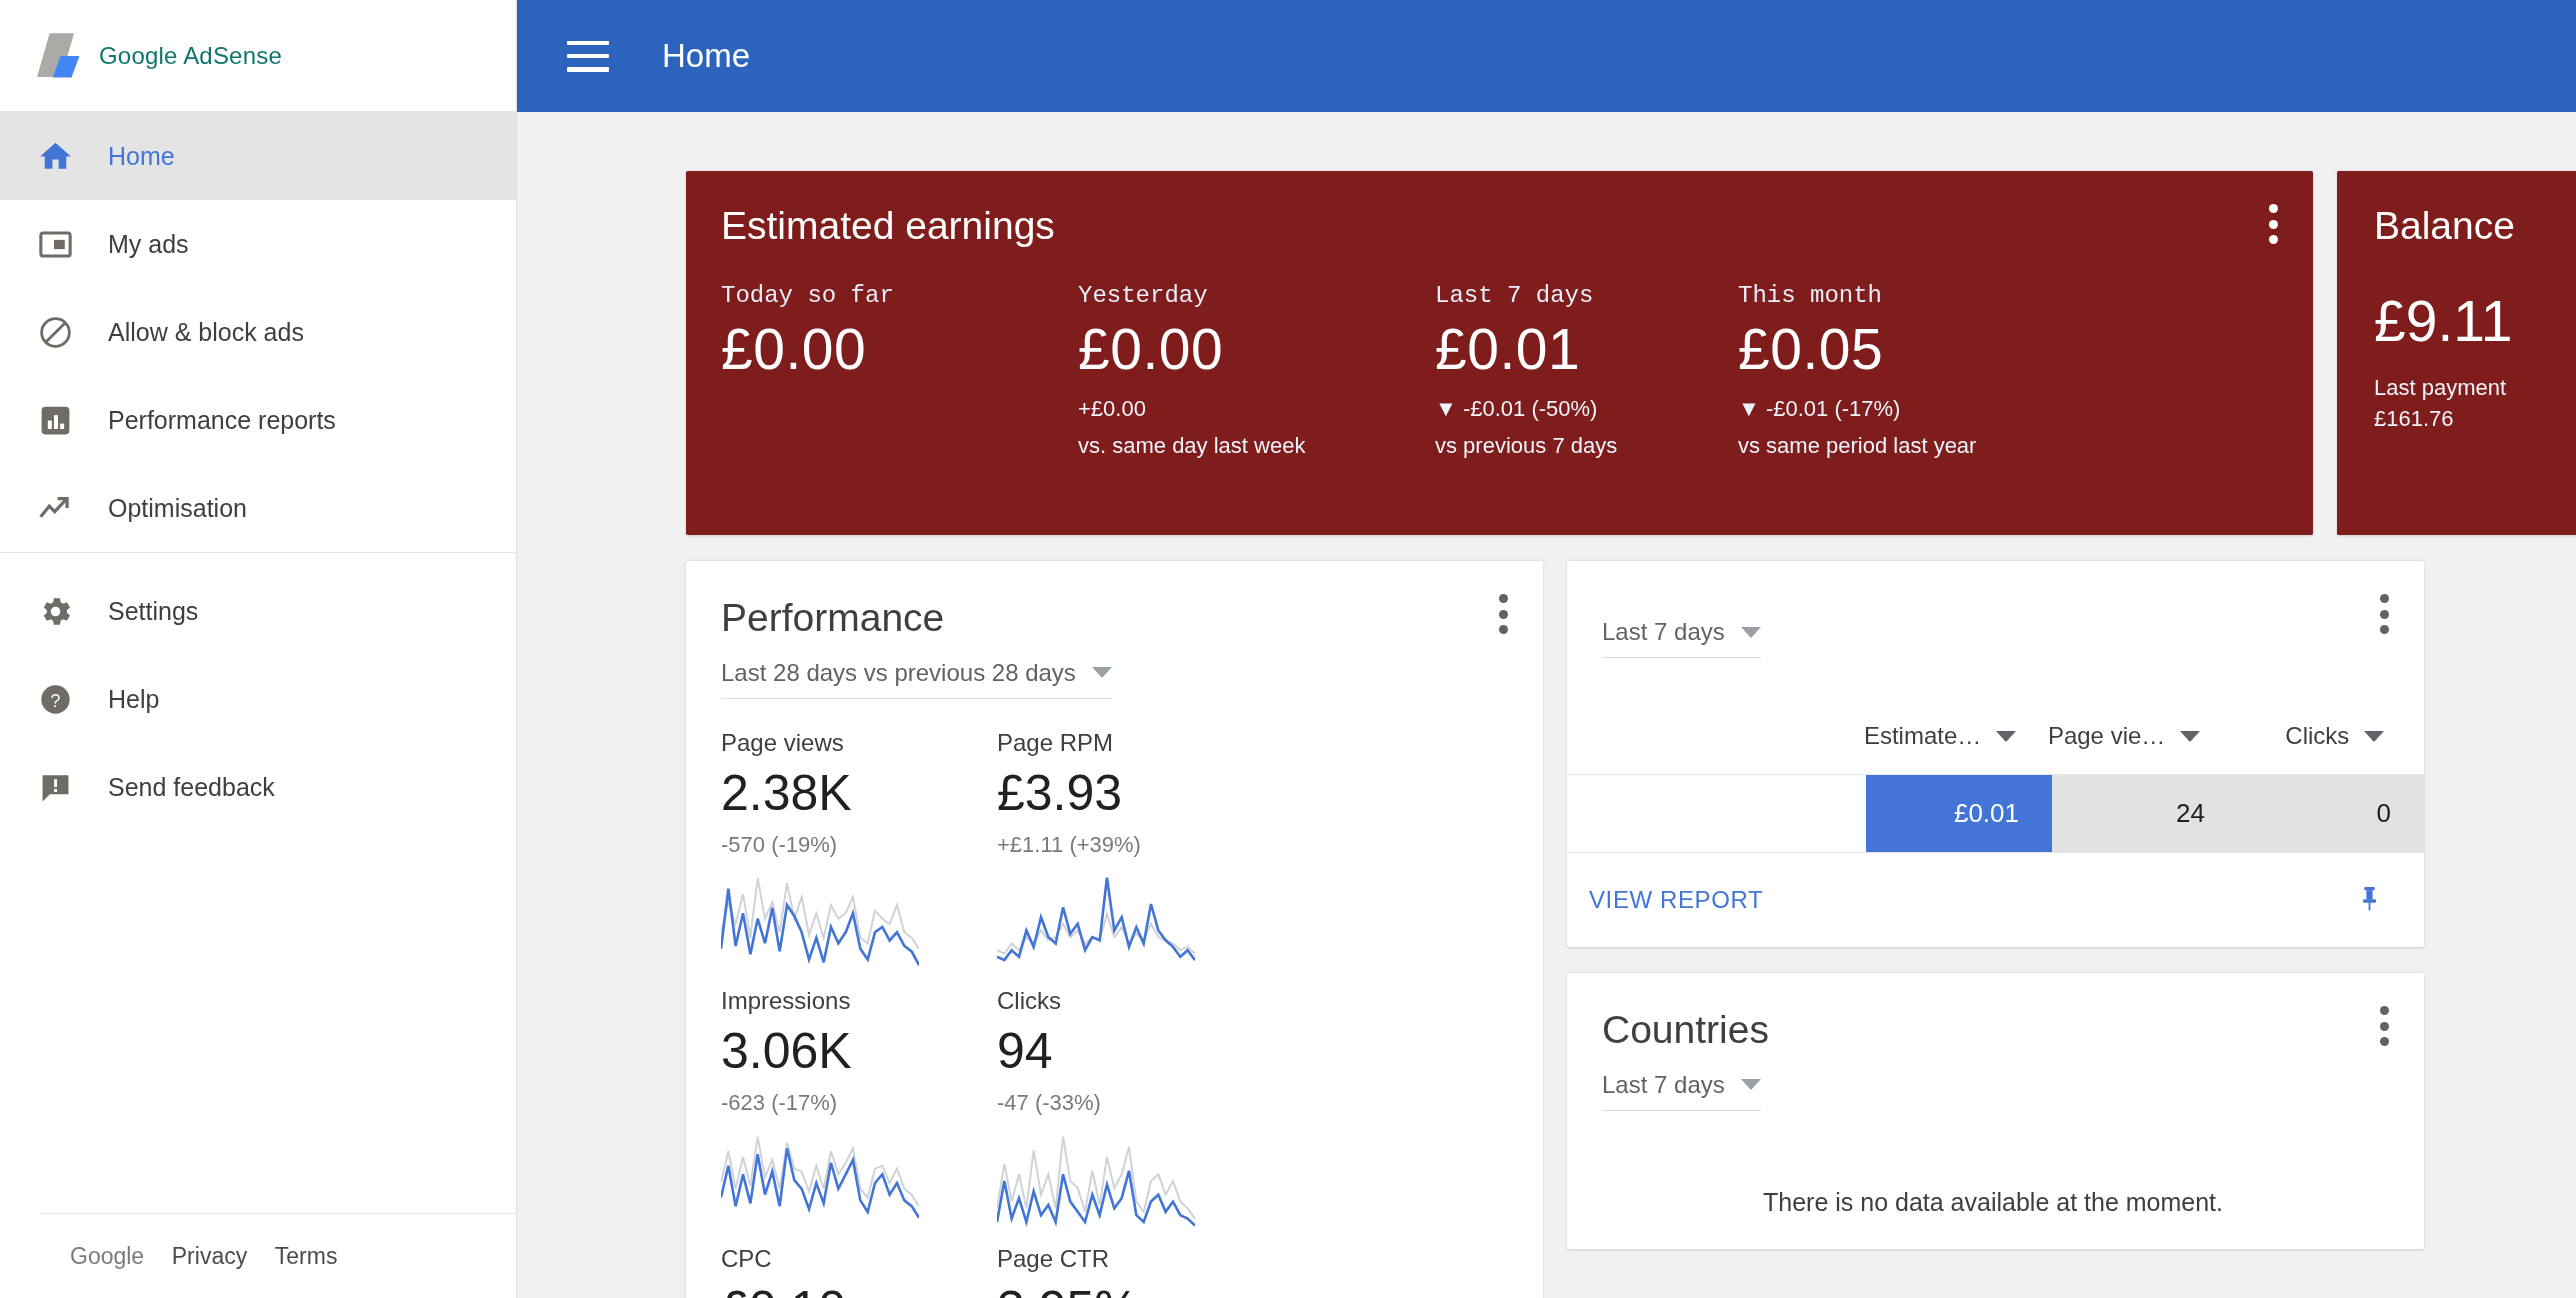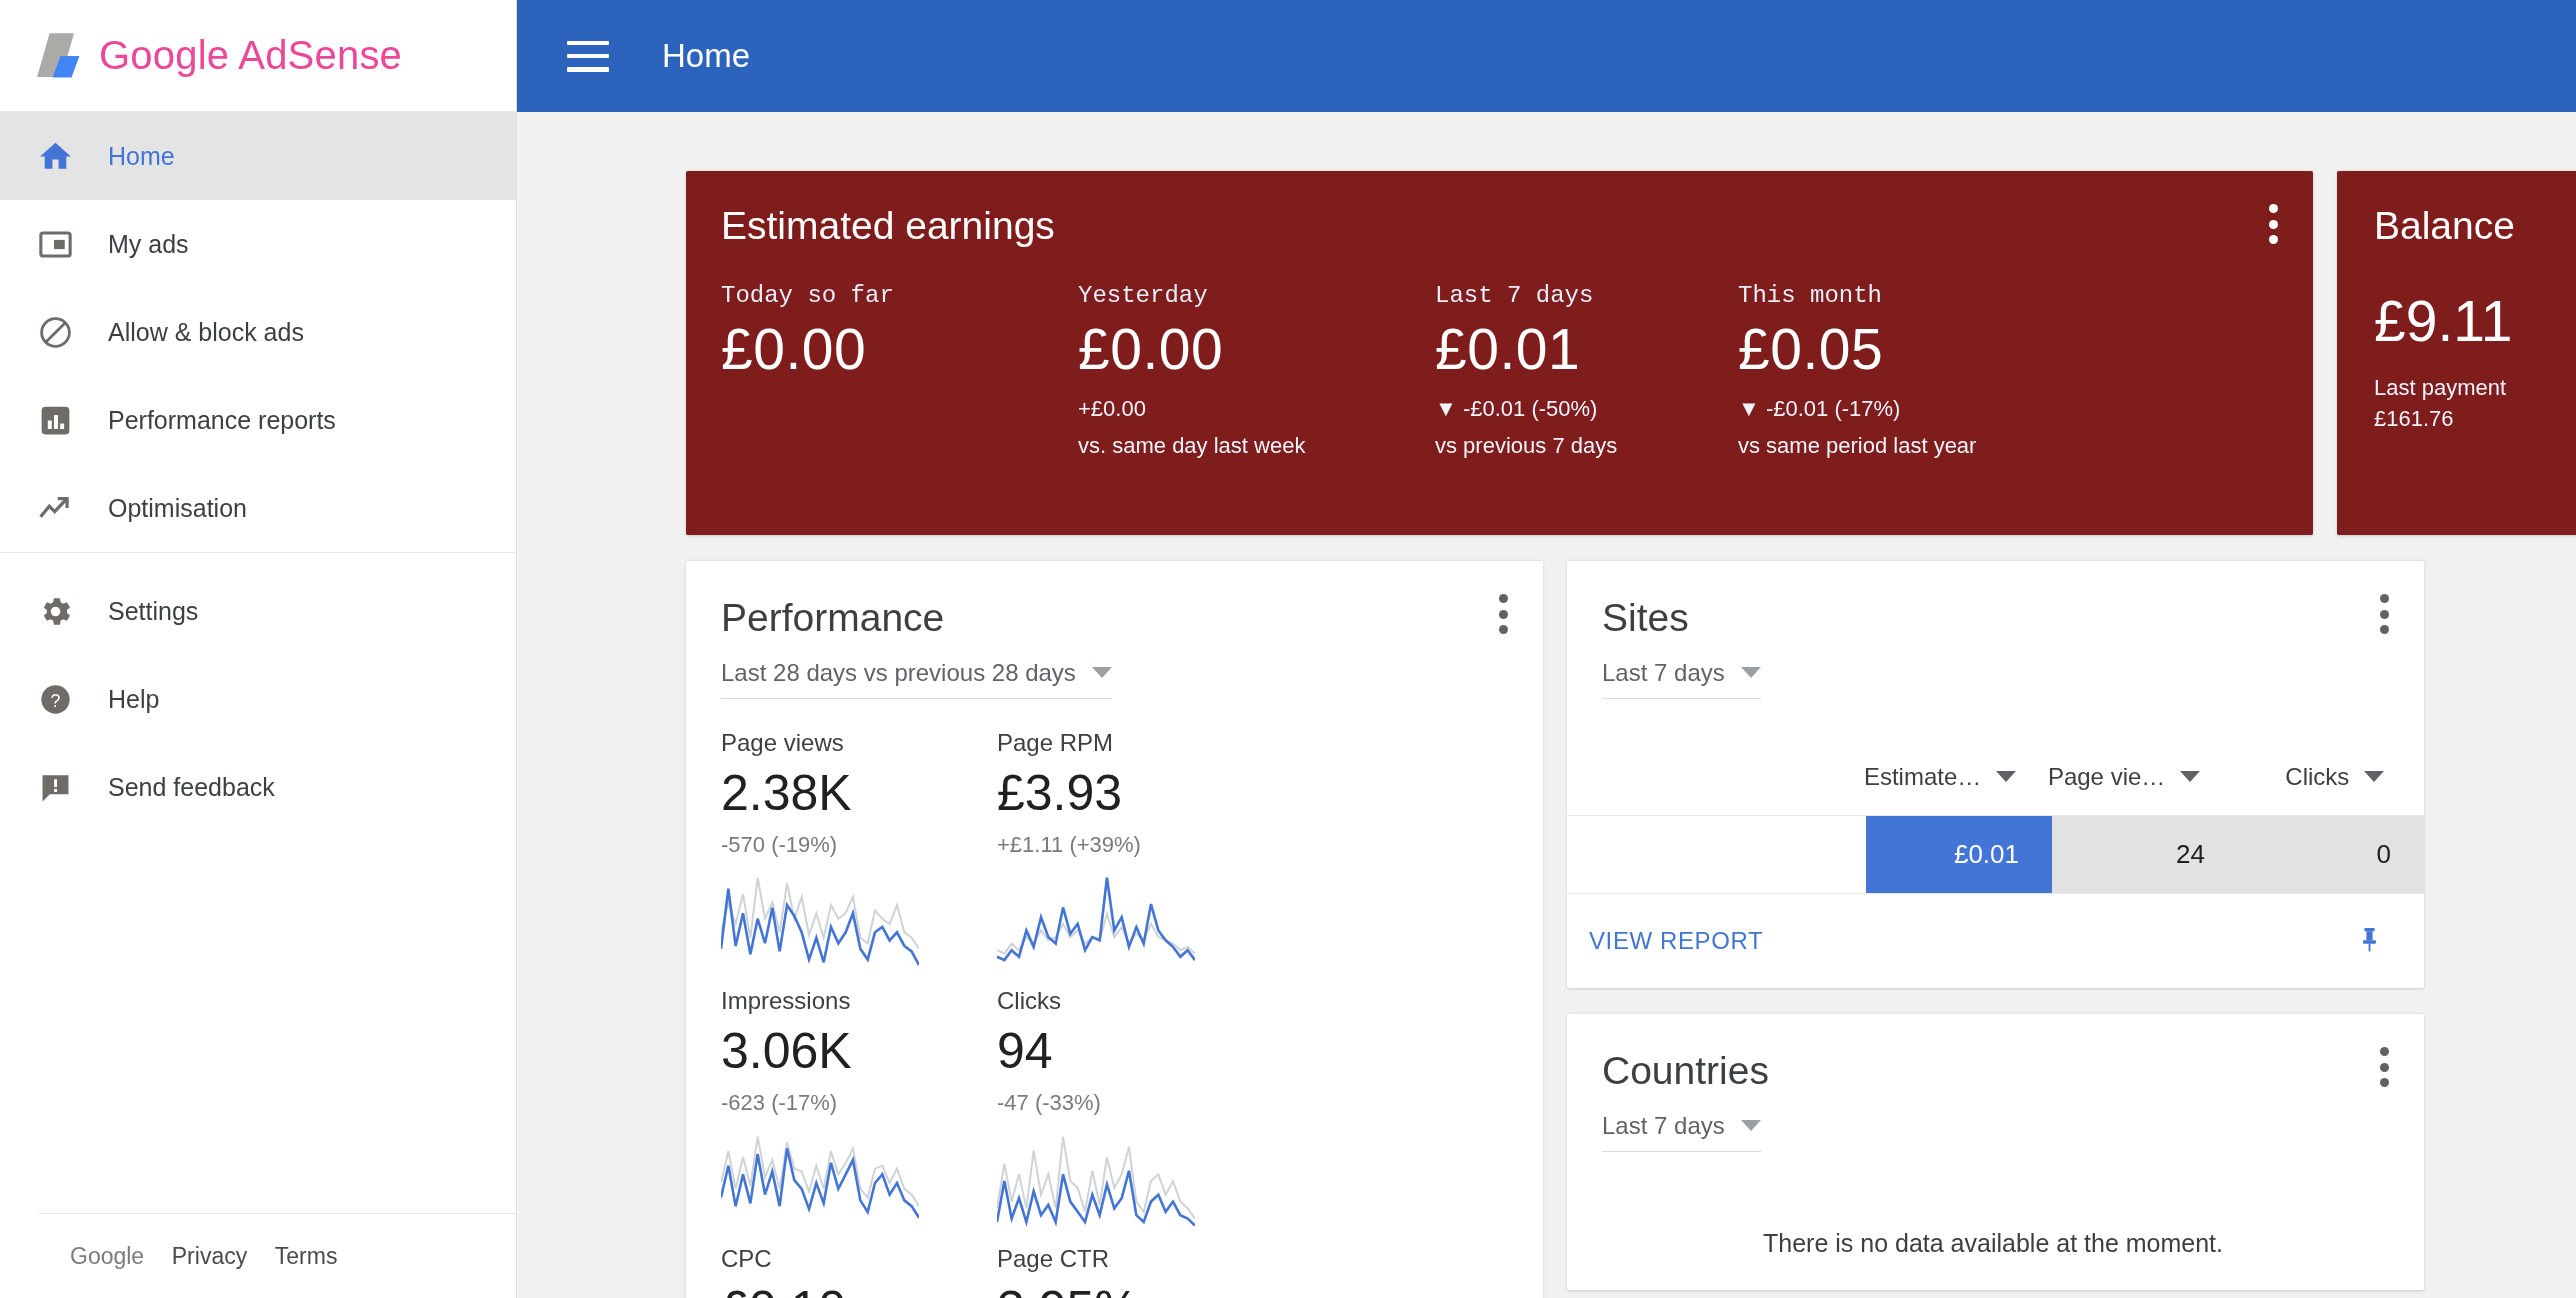--- a/index.html
+++ b/index.html
@@ -28,21 +28,21 @@
     position: absolute; left: 0; top: 1.8px;
     width: 37px; height: 44px; background: #acaaa6;
     clip-path: polygon(34% 0%, 100% 0%, 66% 100%, 0% 100%);
   }
   .logo-mark .blue {
     position: absolute; left: 15.6px; top: 24px;
     width: 27px; height: 22px; background: #4285f4;
     clip-path: polygon(30% 0%, 100% 0%, 70% 100%, 0% 100%);
   }
   .brand-name {
-    font-size: 40px; color: #ec4899; letter-spacing: 0.2px; font-weight: 400;
+    font-size: 24px; color: #0f766e; letter-spacing: 0.2px; font-weight: 400;
   }
 
   .navgroup { padding: 0; }
   .navgroup.primary { border-bottom: 0.9px solid #e6e6e6; padding-bottom: 0; }
   .navgroup.secondary { padding-top: 14.7px; }
 
   .nav-item {
     height: 88px; display: flex; align-items: center;
     padding-left: 33px; gap: 31px; cursor: pointer;
     color: #3c4043; font-size: 25px;
@@ -386,21 +386,20 @@
                 <div class="p-value">3.95%</div>
 
               </div>
             </div>
           </div>
 
           <div class="right-col">
 
             <div class="card sites">
               <div class="pad">
-                <div class="card-title dark">Sites</div>
                 <div class="kebab dark">
                     <i></i>
                     <i></i>
                     <i></i>
                   </div>
                 <div class="subselect">
                   <span>Last 7 days</span>
                   <span class="caret"></span>
                 </div>
               </div>

